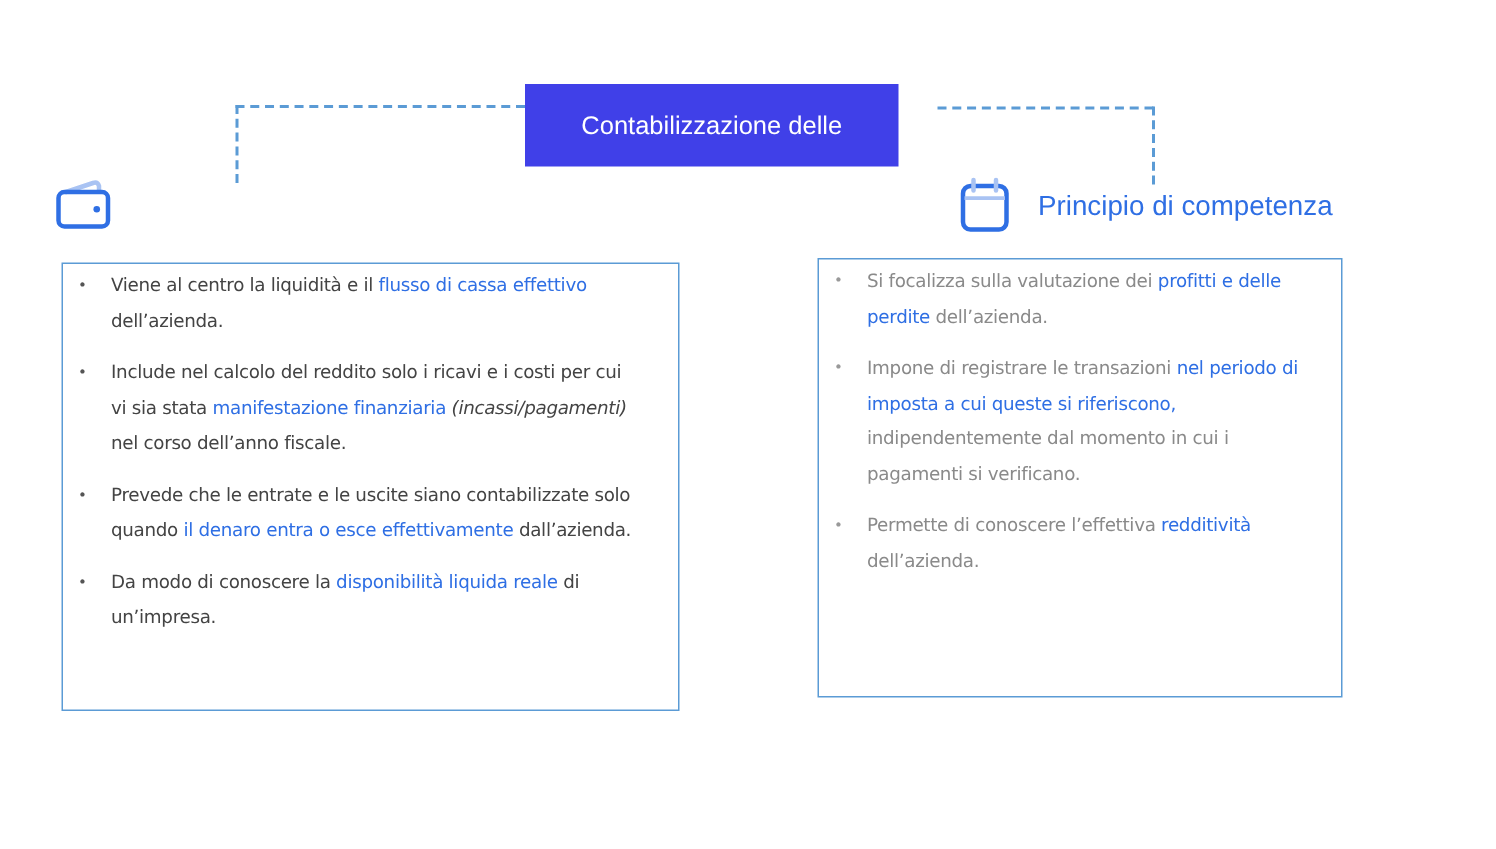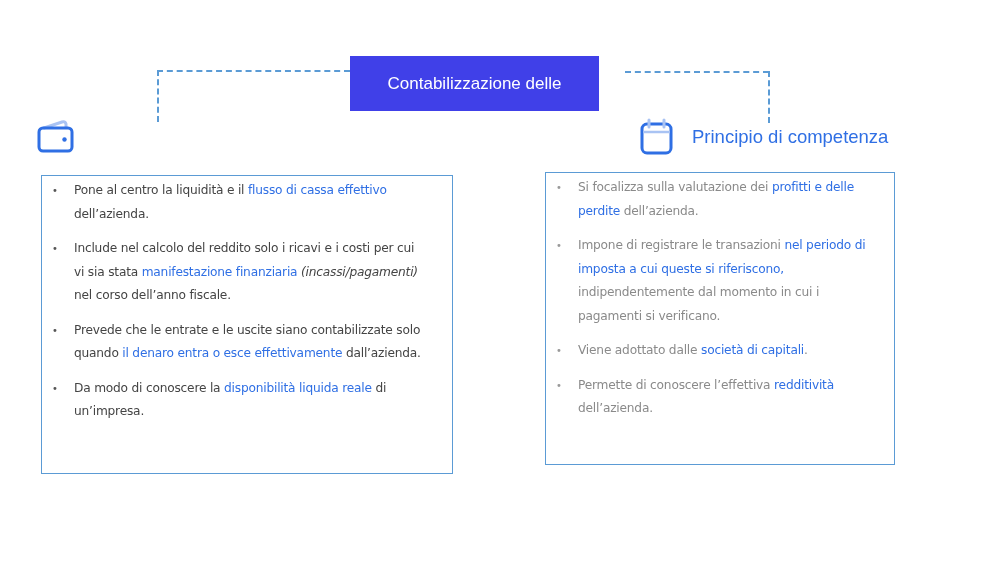--- a/index.html
+++ b/index.html
@@ -79,27 +79,26 @@
       <line x1="5" y1="15" x2="32" y2="15" stroke="#a9c3f3" stroke-width="2.5"></line>
       <line x1="11" y1="3" x2="11" y2="10" stroke="#a9c3f3" stroke-width="3" stroke-linecap="round"></line>
       <line x1="26" y1="3" x2="26" y2="10" stroke="#a9c3f3" stroke-width="3" stroke-linecap="round"></line>
     </svg>
   </span>
   <span class="label">Principio di competenza</span>
 </div>
 
 <div class="card left" style="left:41px; top:175px; width:412px; height:299px; padding:3px 24px 0 0;">
   <ul>
-    <li><span>Pone al centro la liquidità e il </span><span class="hl">flusso di cassa effettivo</span><span> dell’azienda.</span></li>
+    <li><span>Viene al centro la liquidità e il </span><span class="hl">flusso di cassa effettivo</span><span> dell’azienda.</span></li>
     <li><span>Include nel calcolo del reddito solo i ricavi e i costi per cui vi sia stata </span><span class="hl">manifestazione finanziaria</span><span class="it"> (incassi/pagamenti)</span><span> nel corso dell’anno fiscale.</span></li>
     <li><span>Prevede che le entrate e le uscite siano contabilizzate solo quando </span><span class="hl">il denaro entra o esce effettivamente</span><span> dall’azienda.</span></li>
     <li><span>Da modo di conoscere la </span><span class="hl">disponibilità liquida reale</span><span> di un’impresa.</span></li>
   </ul>
 </div>
 
 <div class="card right" style="left:545px; top:172px; width:350px; height:293px; padding:3px 14px 0 0;">
   <ul>
     <li><span>Si focalizza sulla valutazione dei </span><span class="hl">profitti e delle perdite</span><span> dell’azienda.</span></li>
     <li><span>Impone di registrare le transazioni </span><span class="hl">nel periodo di imposta a cui queste si riferiscono,</span><span> indipendentemente dal momento in cui i pagamenti si verificano.</span></li>
-    <li><span>Viene adottato dalle </span><span class="hl">società di capitali</span><span>.</span></li>
     <li><span>Permette di conoscere l’effettiva </span><span class="hl">redditività</span><span> dell’azienda.</span></li>
   </ul>
 </div>
 
 </body></html>

